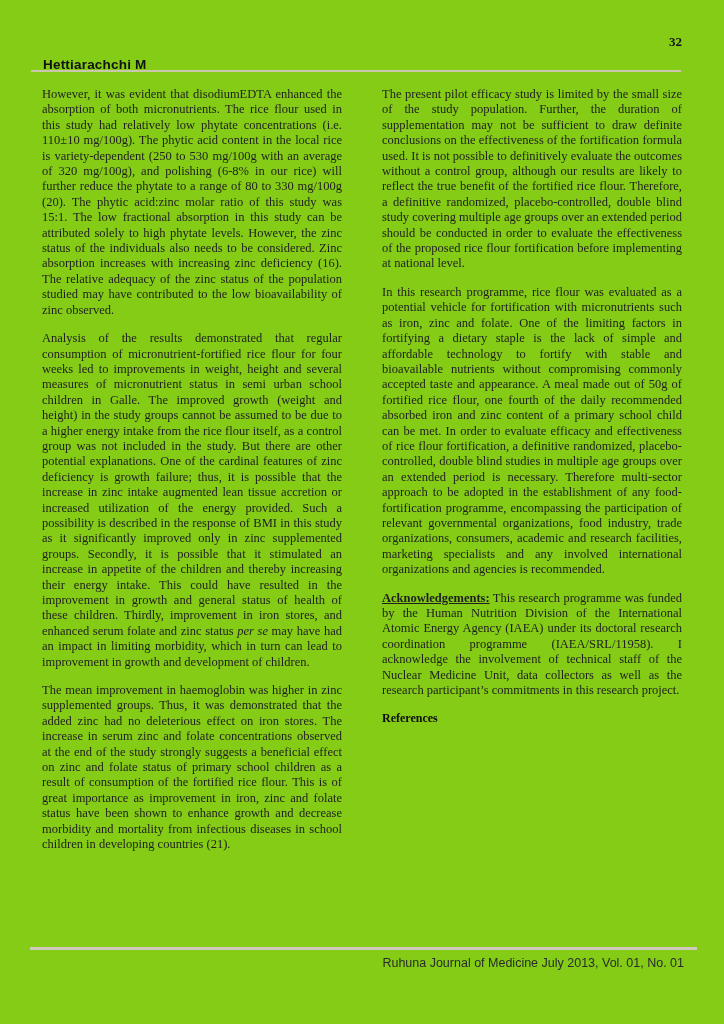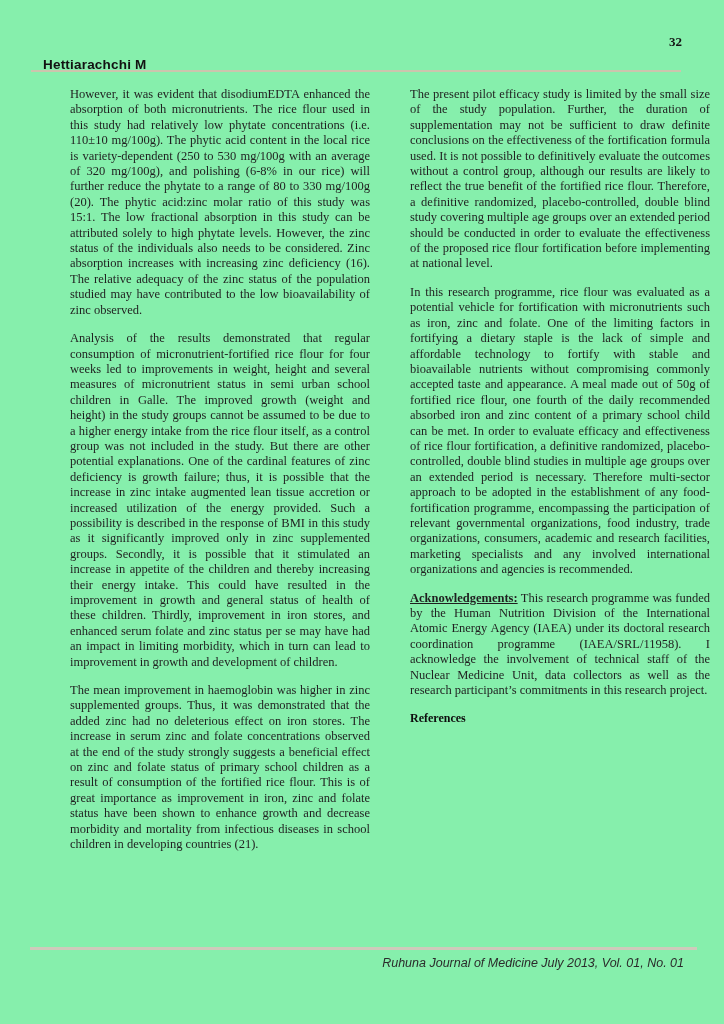--- a/index.html
+++ b/index.html
@@ -1,20 +1,20 @@
 <!DOCTYPE html>
 <html><head>
 <meta charset="utf-8">
 <style>
   html, body { margin: 0; padding: 0; background: #ffffff; }
   .page {
     position: relative;
     width: 724px;
     height: 1024px;
-    background: #86efac;
+    background: #84cc16;
     font-family: "Liberation Serif", serif;
     color: #1f1f1f;
     overflow: hidden;
   }
   .page-number {
     position: absolute;
     top: 34px;
     right: 42px;
     font-family: "Liberation Serif", serif;
     font-weight: bold;
@@ -41,30 +41,29 @@
   }
   .columns {
     position: absolute;
     top: 87px;
     left: 42px;
     width: 640px;
     height: 856px;
     display: flex;
     gap: 40px;
     overflow: hidden;
-    margin-left: 28px;
   }
   .col {
     width: 300px;
     font-size: 12.5px;
     line-height: 15.4px;
     text-align: justify;
   }
   .col p { margin: 0 0 13px 0; }
-  .italic { }
+  .italic { font-style: italic; }
   .runin-bold { font-weight: bold; text-decoration: underline; }
   .section-heading {
     font-family: "Liberation Serif", serif;
     font-weight: bold;
     font-size: 14px;
     margin: 27px 0 16px 0;
     color: #0d0d0d;
     text-align: left;
   }
   .refs-heading {
@@ -89,21 +88,20 @@
     left: 30px;
     width: 667px;
     height: 3px;
     background: #cfcabb;
   }
   .footer-text {
     position: absolute;
     top: 956px;
     right: 40px;
     font-family: "Liberation Sans", sans-serif;
-    font-style: italic;
     font-size: 12.5px;
     color: #2b2b2b;
   }
 </style>
 </head>
 <body>
 
 <div class="page">
 
   <div class="page-number">32</div>

